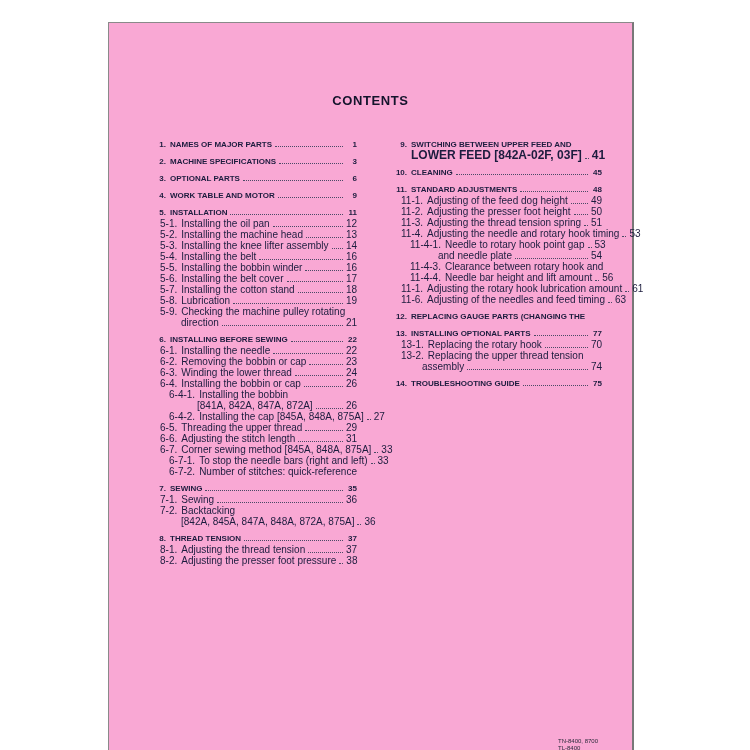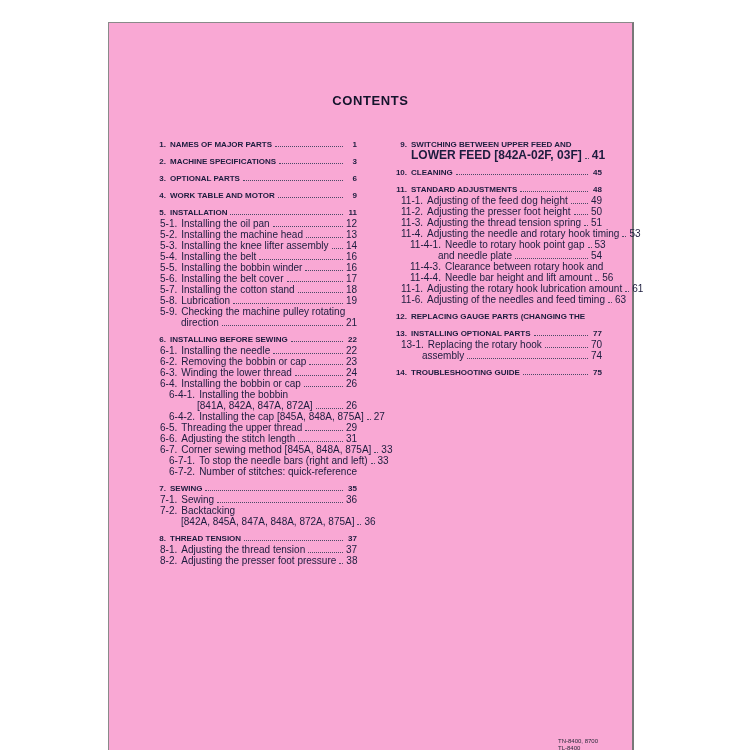--- a/index.html
+++ b/index.html
@@ -375,20 +375,24 @@
           <span class="lbl">INSTALLING OPTIONAL PARTS</span>
           <span class="leader"></span>
           <span class="pg">77</span>
         </div>
         <div class="trow s1">
           <span class="num ind-s1">13-1.</span>
           <span class="lbl">Replacing the rotary hook</span>
           <span class="leader"></span>
           <span class="pg">70</span>
         </div>
+        <div class="trow s1">
+          <span class="num ind-s1">13-2.</span>
+          <span class="lbl">Replacing the upper thread tension</span>
+        </div>
         <div class="trow sc">
           <span class="lbl cont-s1">assembly</span>
           <span class="leader"></span>
           <span class="pg">74</span>
         </div>
         <div class="trow h">
           <span class="num-h">14.</span>
           <span class="lbl">TROUBLESHOOTING GUIDE</span>
           <span class="leader"></span>
           <span class="pg">75</span>

